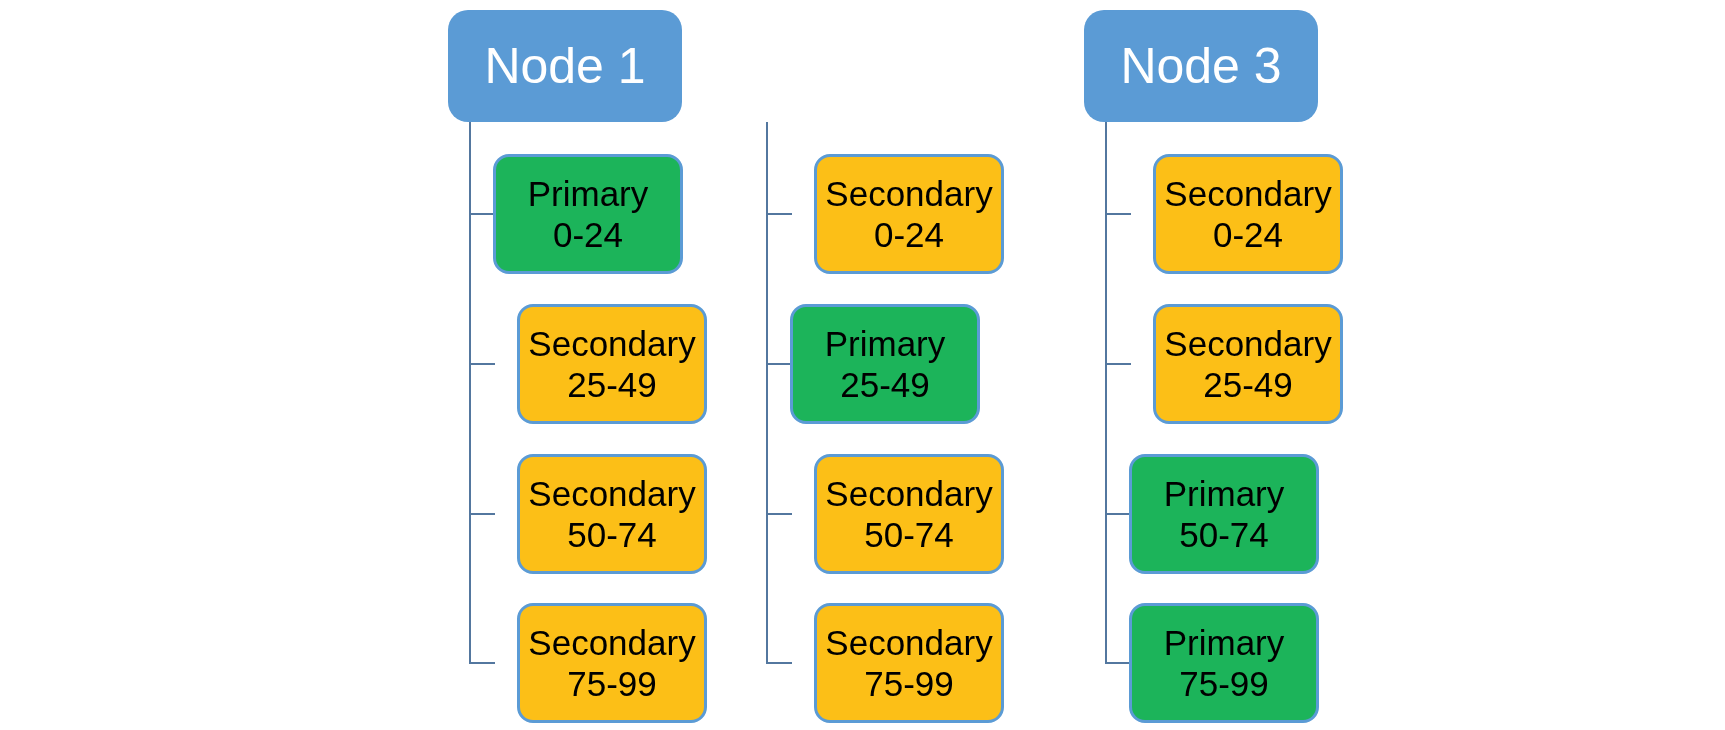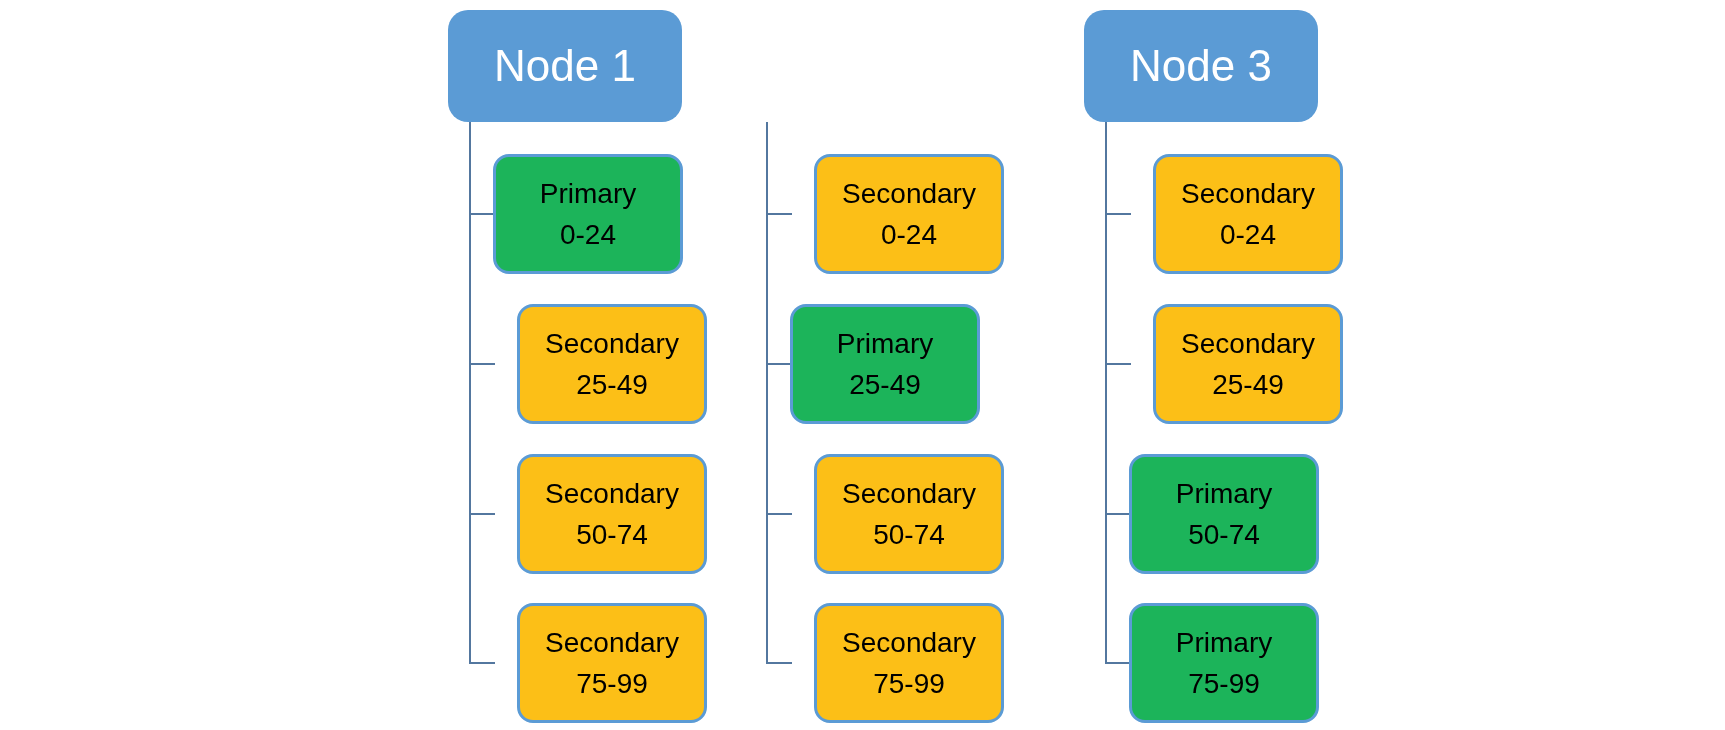--- a/index.html
+++ b/index.html
@@ -25,21 +25,21 @@
   .col-1 { left: 448px; }
   .col-2 { left: 745px; }
   .col-3 { left: 1084px; }
 
   .node-header {
     position: absolute; left: 0; top: 0;
     width: 234px; height: 112px;
     background: var(--node-header);
     border-radius: 20px;
     color: var(--header-text);
-    font-size: 44px;
+    font-size: 50px;
     display: flex; align-items: center; justify-content: center;
     letter-spacing: 0px;
   }
 
   .vline {
     position: absolute; left: 21px; top: 112px;
     width: 2px; height: 542px;
     background: var(--connector);
   }
   .stub {
@@ -51,21 +51,21 @@
   .stub-2 { top: 353px; }
   .stub-3 { top: 503px; }
   .stub-4 { top: 652px; }
 
   .child {
     position: absolute; left: 45px;
     width: 190px; height: 120px;
     border: 3px solid var(--child-border);
     border-radius: 16px;
     color: var(--child-text);
-    font-size: 28px; line-height: 41px;
+    font-size: 35px; line-height: 41px;
     display: flex; flex-direction: column;
     align-items: center; justify-content: center;
     text-align: center;
   }
   .child-1 { top: 144px; }
   .child-2 { top: 294px; }
   .child-3 { top: 444px; }
   .child-4 { top: 593px; }
   .primary   { background: var(--primary); }
   .secondary { background: var(--secondary); margin-left: 24px; }

